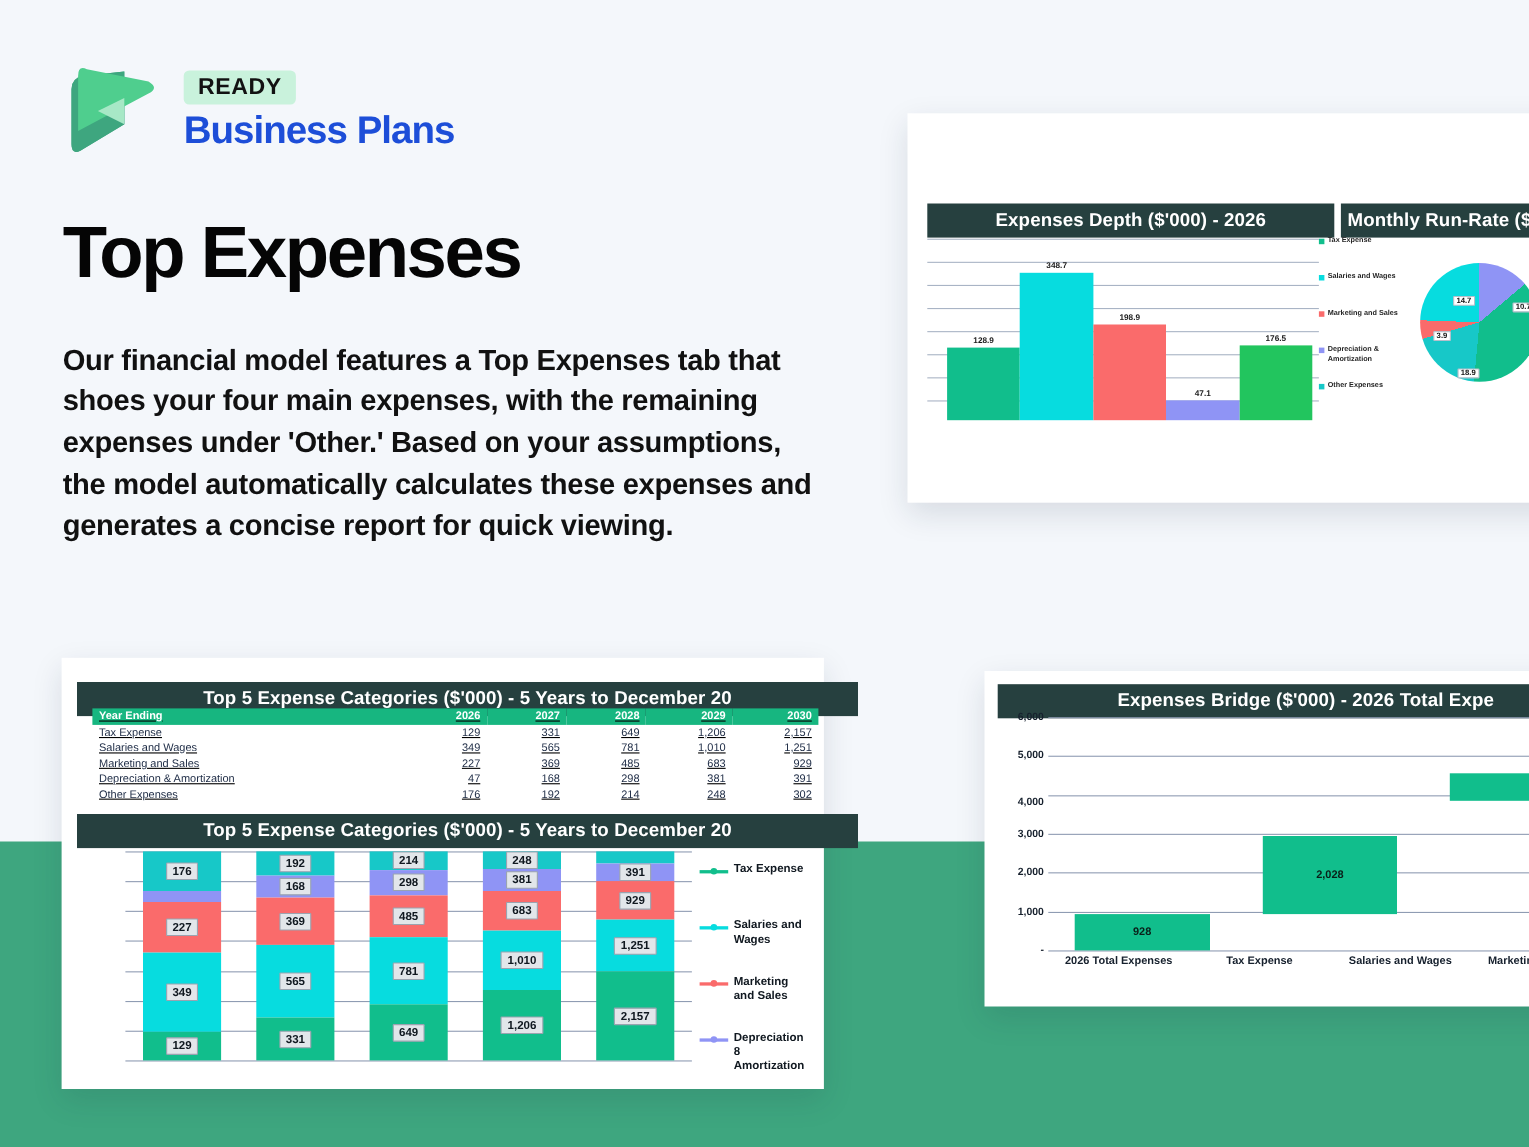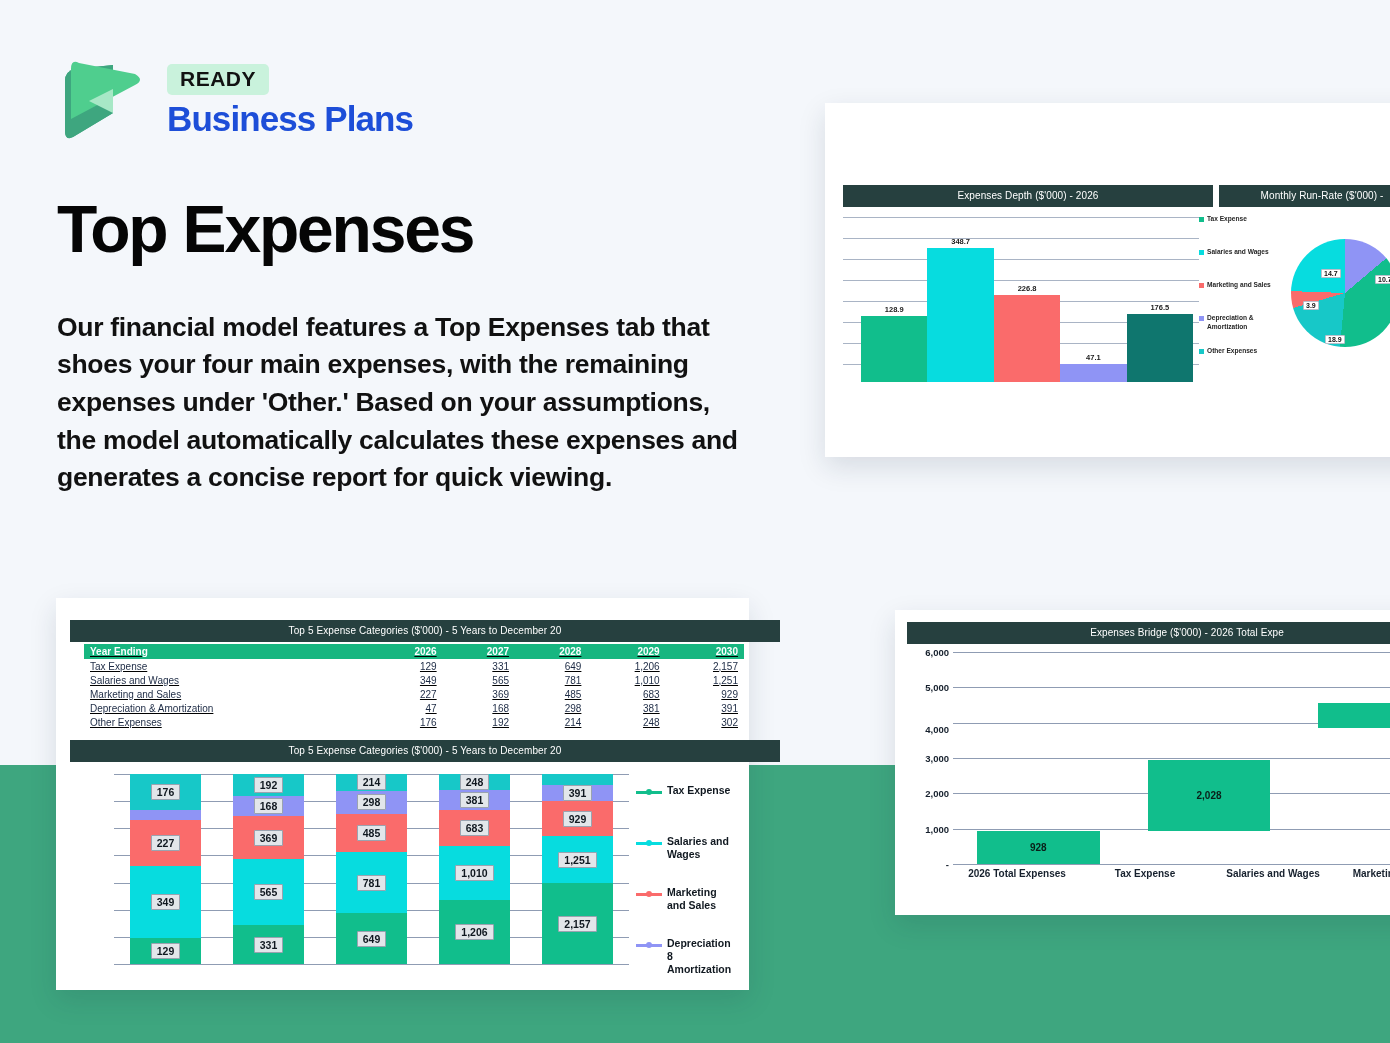--- a/index.html
+++ b/index.html
@@ -36,21 +36,21 @@
 
   
   #card-topright{ left:825px; top:103px; width:600px; height:354px; }
   
   #card-bottomleft{ left:56px; top:598px; width:693px; height:392px; }
   
   #card-bottomright{ left:895px; top:610px; width:540px; height:305px; }
 
   
   .hdr-bar{
-    background:#26403F; color:#fff; font-size:10px; font-weight:400;
+    background:#26403F; color:#fff; font-size:17px; font-weight:700;
     text-align:center; padding:5px 6px 6px; letter-spacing:.1px;
     white-space:nowrap; overflow:hidden;
   }
 
   
   .tr-headers{ position:absolute; left:18px; top:82px; display:flex; width:582px; gap:6px; }
   .tr-headers .hdr-bar:nth-child(1){ width:370px; }
   .tr-headers .hdr-bar:nth-child(2){ width:206px; text-align:center; }
 
   .tr-body{ position:absolute; left:18px; top:108px; width:582px; height:175px; display:flex; }
@@ -181,30 +181,30 @@
               <div class="vlabel">128.9</div>
             </div>
           </div>
           <div class="colbar">
             <div class="fill" style="height: 133.974px; background: rgb(7, 220, 223);">
               <div class="vlabel">348.7</div>
             </div>
           </div>
           <div class="colbar">
             <div class="fill" style="height: 87.1389px; background: rgb(250, 107, 107);">
-              <div class="vlabel">226.8</div>
+              <div class="vlabel">198.9</div>
             </div>
           </div>
           <div class="colbar">
             <div class="fill" style="height: 18.0963px; background: rgb(143, 148, 245);">
               <div class="vlabel">47.1</div>
             </div>
           </div>
           <div class="colbar">
-            <div class="fill" style="height: 67.8132px; background: #0f766e;">
+            <div class="fill" style="height: 67.8132px; background: #22c55e;">
               <div class="vlabel">176.5</div>
             </div>
           </div>
         </div>
     </div>
 
     <div class="sq-legend" id="tr-legend">
         <div class="sq-item">
           <span class="sq-sw" style="background: rgb(17, 190, 140);"></span>
           <span class="sq-tx">Tax Expense</span>

